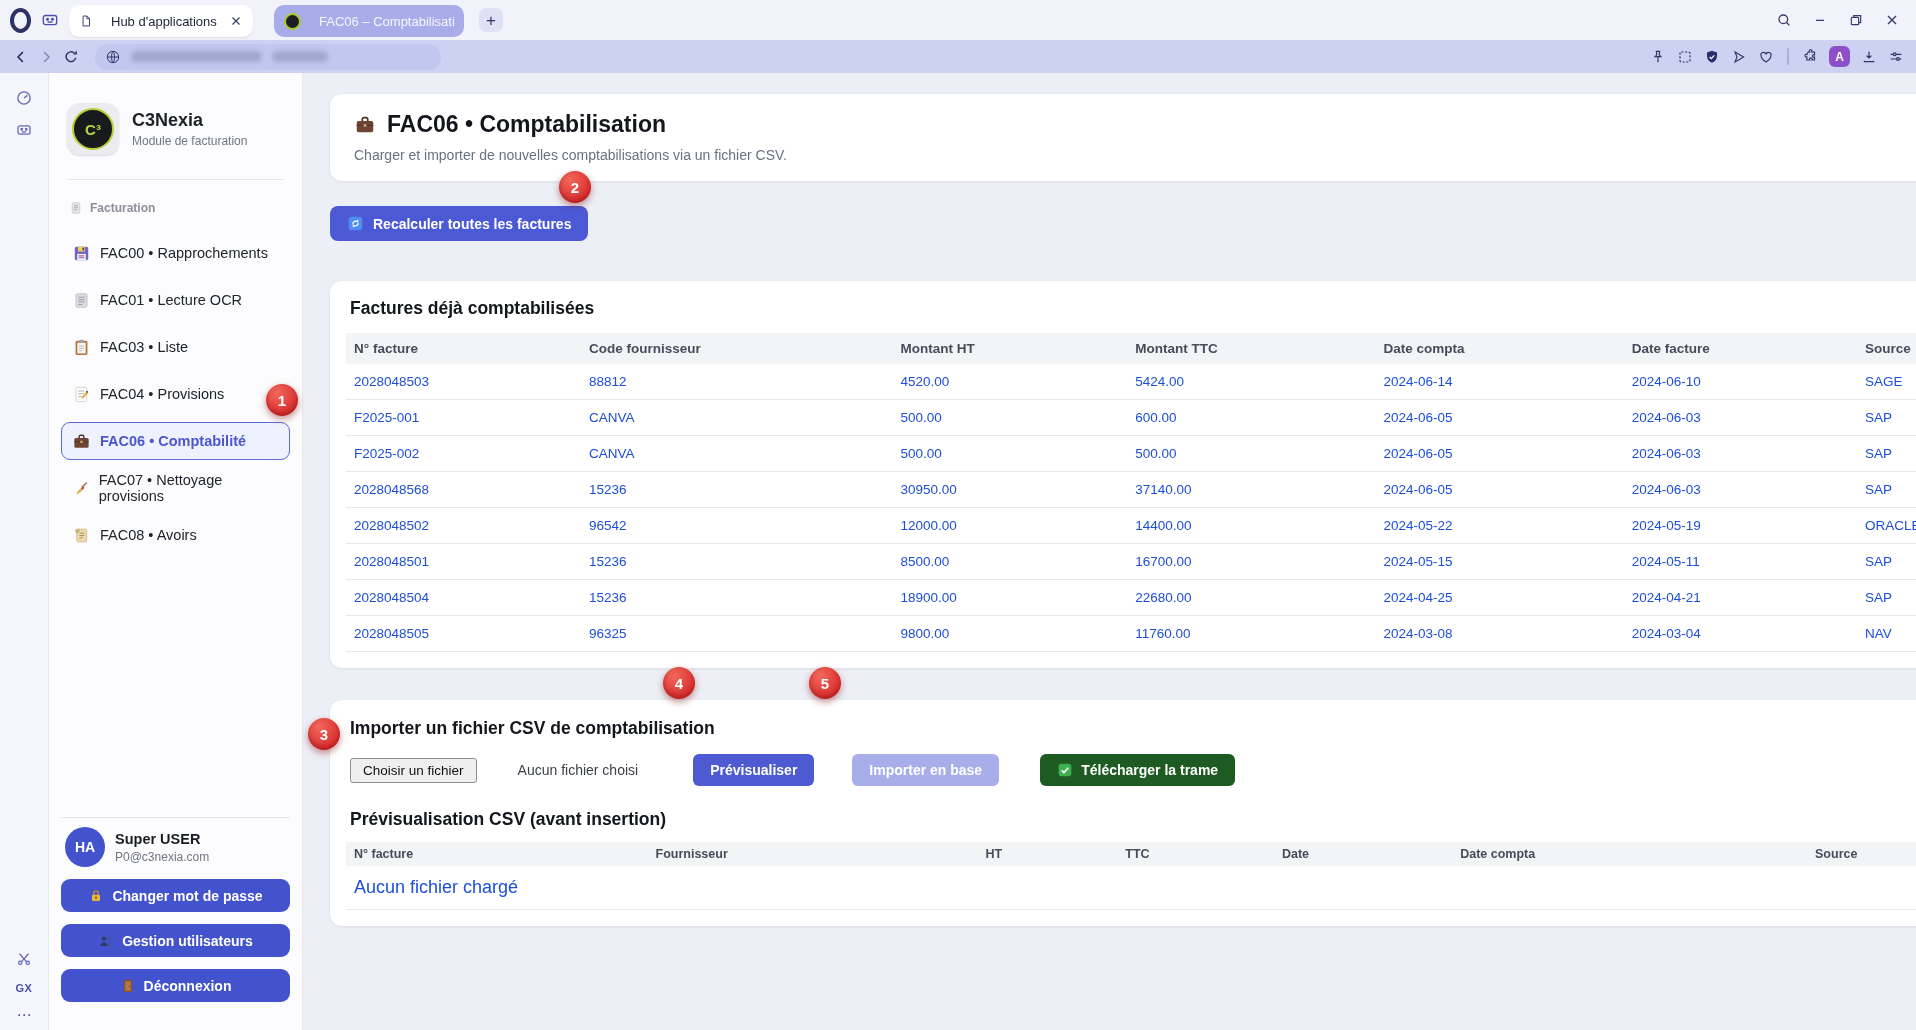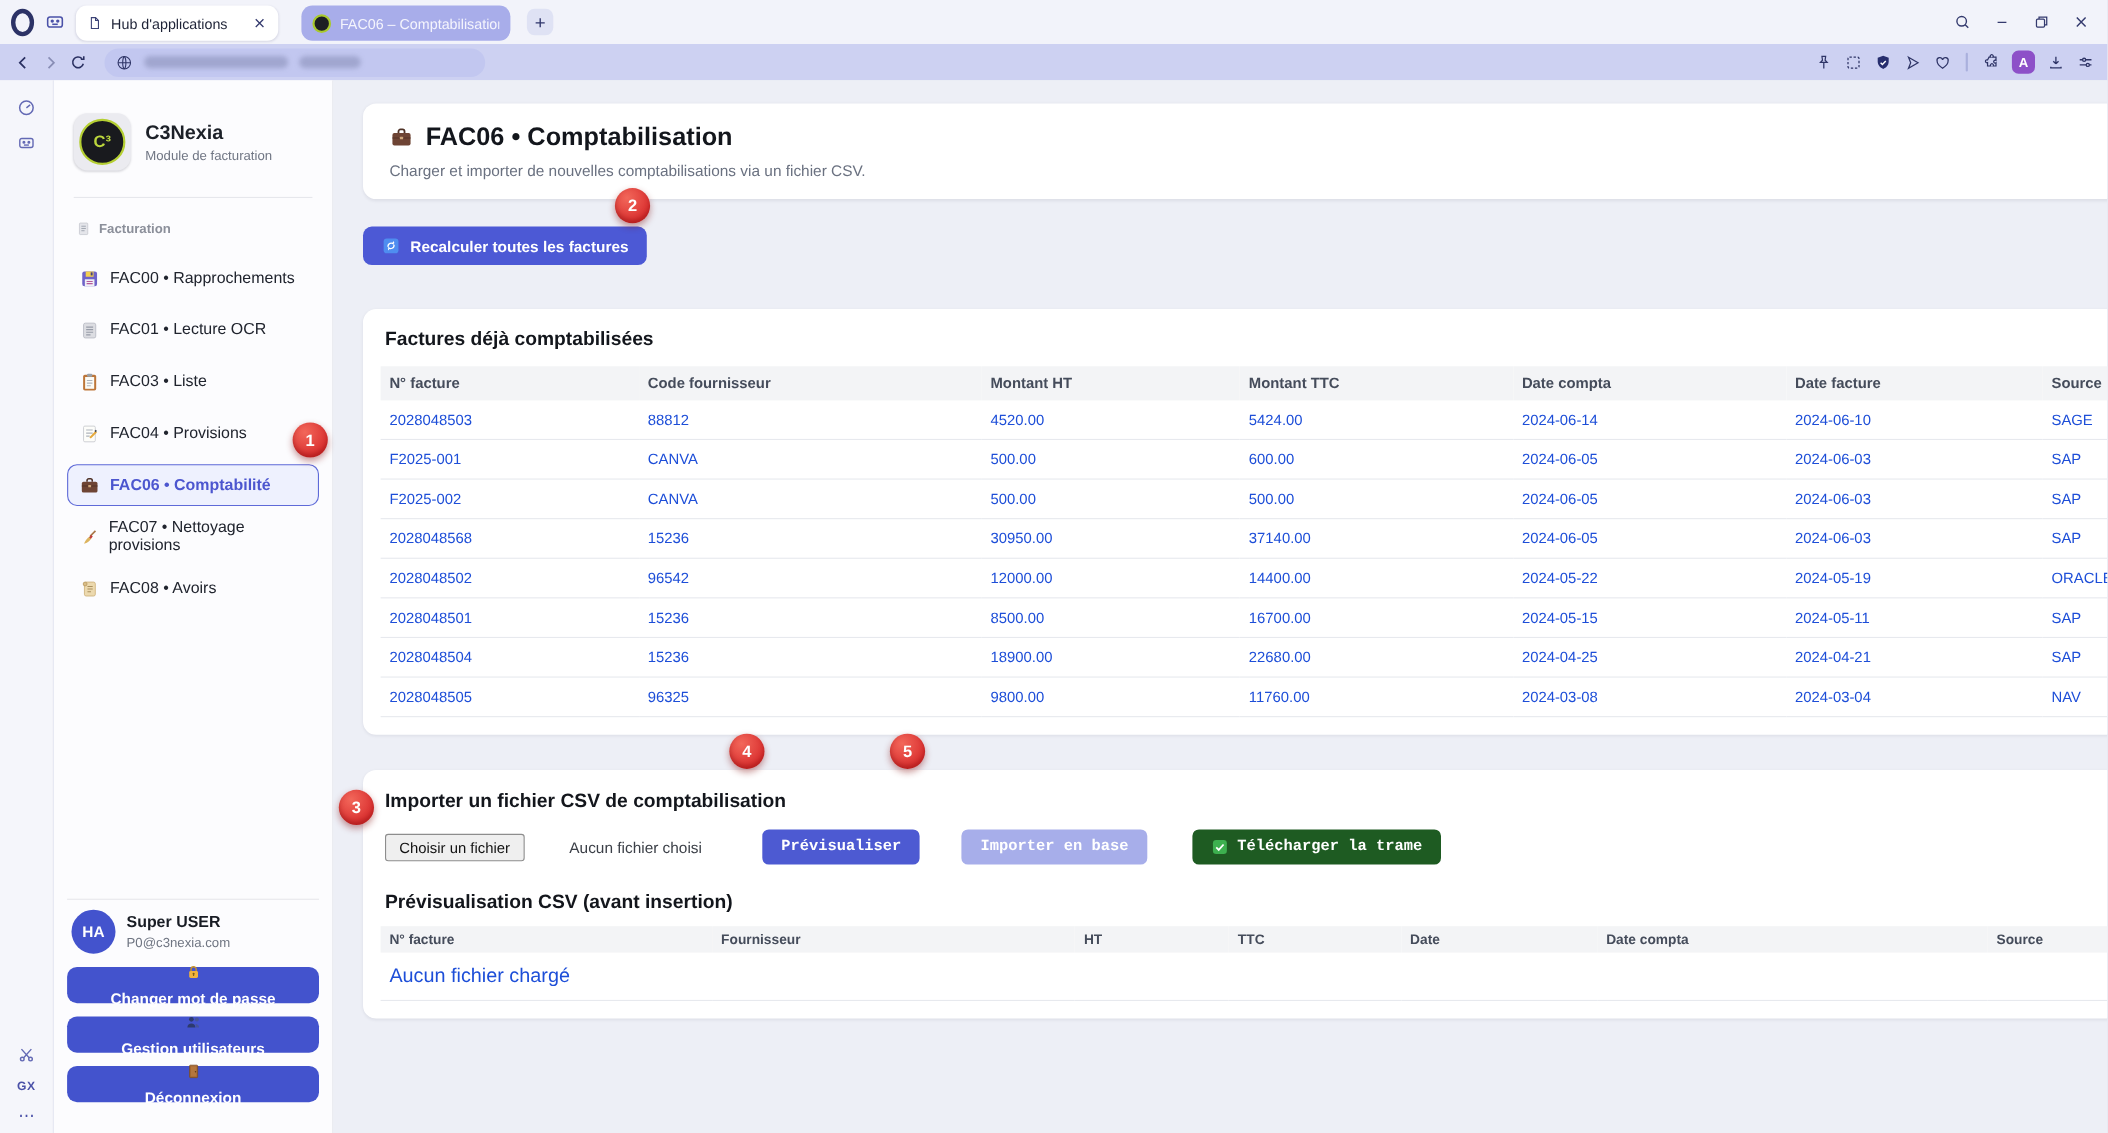--- a/index.html
+++ b/index.html
@@ -13,21 +13,21 @@
   
   .tabbar{height:40px;background:#f2f3fa;display:flex;align-items:center;padding:0 12px 0 10px;gap:9px;}
   .opera-logo{width:21px;height:25px;border:4.5px solid #2c3266;border-radius:50%;}
   .i20{width:20px;height:20px;}
   .i18{width:18px;height:18px;}
   .i16{width:16px;height:16px;}
   .i14{width:14px;height:14px;}
   .tab{height:32px;border-radius:10px;display:flex;align-items:center;padding:0 10px;gap:8px;margin-top:2px;}
   .tab-inactive{width:184px;background:#ffffff;box-shadow:0 1px 2px rgba(40,45,90,.12);}
   .tab-active{width:190px;background:#a8adea;margin-left:12px;}
-  .tab-title{font-size:13px;color:#1d2236;white-space:nowrap;overflow:hidden;flex:1;}
+  .tab-title{font-size:13px;color:#1d2236;white-space:nowrap;overflow:hidden;flex:1;margin-left:10px;}
   .tab-active .tab-title{color:#f5f5fd;}
   .c3-mini{width:17px;height:17px;border-radius:50%;background:#1d1e23;border:2px solid #a9c92f;display:flex;align-items:center;justify-content:center;color:#b9d43a;font-size:7px;font-weight:bold;}
   .newtab{width:24px;height:24px;border-radius:7px;background:#dfe2f4;color:#2f356b;font-size:17px;line-height:1;display:flex;align-items:center;justify-content:center;margin-left:6px;}
   .winctl{display:flex;align-items:center;gap:20px;margin-right:4px;}
 
   
   .addressbar{height:33px;background:#cdd1f2;display:flex;align-items:center;padding:0 12px;gap:7px;}
   .dim{opacity:.42;}
   .flip{transform:scaleX(-1);}
   .urlpill{width:346px;height:26px;border-radius:13px;background:#c2c7f0;display:flex;align-items:center;gap:10px;padding:0 10px;margin-left:8px;}
@@ -58,21 +58,21 @@
   .side-item.active{background:#eef1fe;border-color:#5e6ad8;color:#4c56cf;font-weight:600;}
   .mi-icon{width:19px;height:19px;margin-right:9px;display:inline-flex;}
   .mi-icon svg{width:100%;height:100%;}
   .user-block{margin-top:auto;}
   .udivider{height:1px;background:#e6e7ec;margin:0 0 9px;}
   .user-row{display:flex;align-items:center;gap:10px;margin:0 4px 12px;}
   .uavatar{width:40px;height:40px;border-radius:50%;background:#4353cd;color:#fff;font-size:14px;font-weight:bold;display:flex;align-items:center;justify-content:center;}
   .uname{font-size:14.5px;font-weight:bold;color:#181c24;}
   .uemail{font-size:12px;color:#6f7582;margin-top:3px;}
   .sbtn{width:100%;height:33px;border:none;border-radius:9px;background:#4353cd;color:#fff;font-family:inherit;
-    font-size:14px;font-weight:bold;display:flex;align-items:center;justify-content:center;gap:8px;margin-bottom:12px;cursor:pointer;flex-direction:column;}
+    font-size:14px;font-weight:bold;display:flex;align-items:center;justify-content:center;gap:8px;margin-bottom:12px;cursor:pointer;}
   .sbtn .icon{width:16px;height:16px;}
 
   
   .main{flex:1;background:#edeff6;overflow:hidden;}
   .container{margin:21px 36px 0 27px;width:1698px;}
   .card{background:#fff;border-radius:12px;box-shadow:0 1px 3px rgba(22,28,45,.08);}
   .header-card{padding:17px 24px 18px;}
   .page-title{display:flex;align-items:center;gap:11px;font-size:23px;font-weight:bold;color:#13161c;}
   .page-title .icon{width:22px;height:22px;}
   .page-sub{font-size:14px;color:#6a7180;margin-top:9px;}
@@ -81,21 +81,21 @@
   .recalc .icon{width:17px;height:17px;}
   .inv-card{margin-top:40px;padding:17px 16px 16px;}
   .card-h{font-size:17.5px;font-weight:bold;color:#13161c;margin:0 0 14px 4px;}
   table{width:100%;border-collapse:collapse;table-layout:fixed;}
   th{background:#f3f4f6;text-align:left;font-size:13.5px;font-weight:600;color:#454c5b;padding:8px 8px;}
   td{font-size:13.5px;color:#1d4ed8;padding:10px 8px;border-bottom:1px solid #e7e9ee;}
   .imp-card{margin-top:32px;padding:18px 16px 16px;}
   .controls{display:flex;align-items:center;margin:15px 0 0 4px;gap:31px;}
   .file-btn{padding:4px 12px;font-family:inherit;font-size:13.5px;color:#111;background:#efefef;border:1px solid #8d8d8d;border-radius:3px;cursor:pointer;}
   .file-status{font-size:14px;color:#3c4048;margin-left:10px;}
-  .abtn{height:32px;border:none;border-radius:6px;color:#fff;font-family:Liberation Mono, monospace;font-size:14px;font-weight:bold;
+  .abtn{height:32px;border:none;border-radius:6px;color:#fff;font-family:Liberation Sans, sans-serif;font-size:14px;font-weight:bold;
     display:flex;align-items:center;gap:8px;padding:12px 17px;cursor:pointer;}
   .btn-preview{background:#4d5ad2;margin-left:24px;}
   .btn-import{background:#a7aeea;margin-left:7px;}
   .btn-template{background:#1e5b22;margin-left:10px;}
   .btn-template .icon{width:16px;height:16px;}
   .prev-h{font-size:17.5px;font-weight:bold;color:#13161c;margin:23px 0 12px 4px;}
   .prev-table th{font-size:12.5px;padding:5px 8px;}
   .prev-table td{font-size:18px;padding:11px 8px;}
 
   

